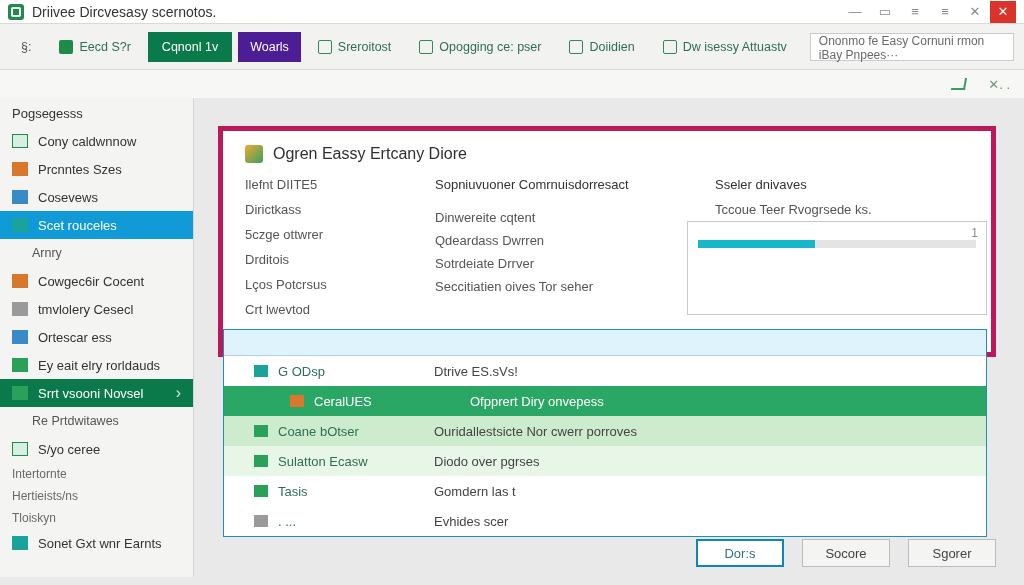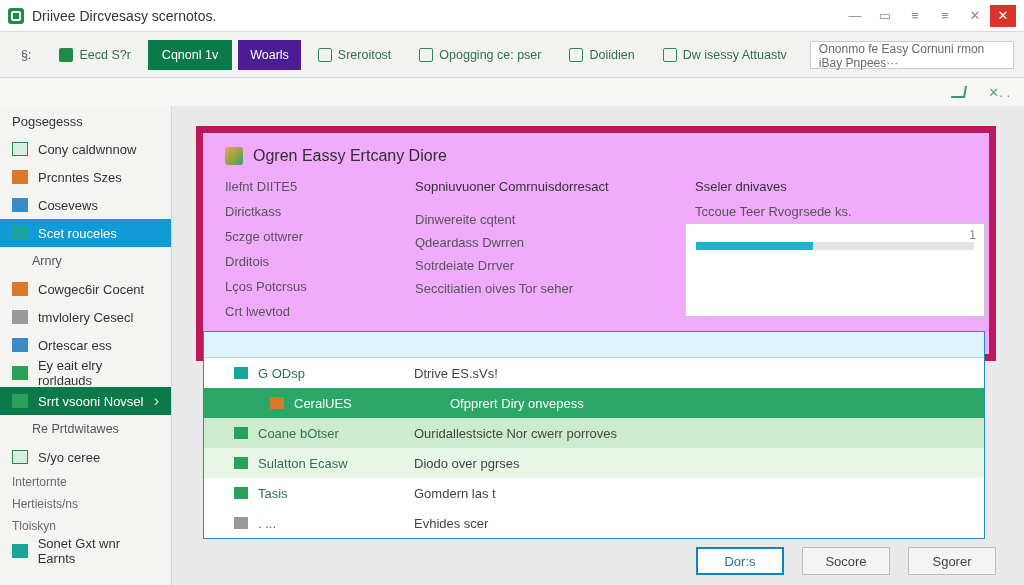--- a/index.html
+++ b/index.html
@@ -1,52 +1,52 @@
 <!DOCTYPE html>
 <html><head>
 <meta charset="utf-8">
 <style>
   * { box-sizing: border-box; margin: 0; padding: 0; font-family: "Segoe UI", Arial, sans-serif; }
   body { width: 1024px; height: 585px; background:#e9e9e9; overflow:hidden; font-size:13px; color:#3a3a3a;}
-  .titlebar { height:32px; background:#fff; display:flex; align-items:center; padding:0 8px; border-bottom:1px solid #d9d9d9;}
+  .titlebar { height:24px; background:#fff; display:flex; align-items:center; padding:0 8px; border-bottom:1px solid #d9d9d9;}
   .titlebar .logo { width:16px; height:16px; background:#1e8b4b; border-radius:3px; margin-right:8px; position:relative;}
   .titlebar .logo:after{content:"";position:absolute;inset:3px;border:2px solid #fff;border-radius:2px;}
   .titlebar .title { font-size:14px; color:#333; flex:0 0 auto;}
   .spacer{flex:1;}
   .winbtn{width:30px;height:24px;display:flex;align-items:center;justify-content:center;color:#555;}
   .winbtn.close{background:#d9332b;color:#fff;width:26px;height:22px;}
   .winbtn.small{font-size:13px;color:#8a8a8a;}
   .toolbar{height:46px;background:#f2f2f0;display:flex;align-items:center;padding:0 10px;gap:6px;border-bottom:1px solid #d9d9d9;}
   .tbtn{height:30px;padding:0 10px;display:flex;align-items:center;gap:6px;border:1px solid transparent;color:#2f6f55;font-size:12.5px;}
   .tbtn .ticon{width:14px;height:14px;border:1.5px solid #2f8a58;display:inline-block;border-radius:2px;}
   .tbtn.grey{color:#555;}
   .tbtn.doc .ticon{background:#1e8b4b;border:none;}
   .tbtn.primary{background:#0b7a4a;color:#fff;border:none;padding:6px 14px;}
   .tbtn.alt{background:#4c1d95;color:#fff;border:none;padding:0 12px;justify-content:center;}
   .addr{flex:1;height:28px;background:#fff;border:1px solid #ccc;display:flex;align-items:flex-start;padding:0 8px;color:#6a6a6a;font-size:12px;margin-left:6px;}
   .subtool{height:28px;background:#f7f7f5;display:flex;align-items:center;justify-content:flex-end;padding:0 14px;gap:22px;color:#6a9a7a;font-size:13px;}
   .subtool .miniicon{width:14px;height:12px;border-bottom:2px solid #3a9c63;border-right:2px solid #3a9c63;display:inline-block;transform:skewX(-10deg);}
   .layout{display:flex;height:calc(585px - 32px - 46px - 28px);}
-  .sidebar{width:172px;background:#f4f4f2;border-right:1px solid #d4d4d4;padding-top:4px;overflow:hidden;}
+  .sidebar{width:194px;background:#f4f4f2;border-right:1px solid #d4d4d4;padding-top:4px;overflow:hidden;}
   .shead{font-size:13px;color:#333;padding:4px 12px 6px;}
   .sitem{height:28px;display:flex;align-items:center;padding:0 12px;gap:10px;color:#333;font-size:13px;position:relative;}
   .sitem .sic{width:16px;height:14px;display:inline-block;position:relative;}
   .ic-box{border:1.5px solid #1e8b4b;background:#d6efe0;}
   .ic-orange{background:#d9772b;}
   .ic-blue{background:#3a8ac7;}
   .ic-teal{background:#1aa39a;}
   .ic-grey{background:#9a9a9a;}
   .ic-green{background:#2aa159;}
   .sitem.selected{background:#109ad6;color:#fff;text-align:center;}
   .sitem.active{background:#0b7a4a;color:#fff;}
   .sitem.active:after{content:"›";position:absolute;right:12px;color:#cfe9da;font-size:16px;}
   .sitem.sub{padding-left:32px;color:#555;font-size:12.5px;}
   .sitem.lbl{color:#6a6a6a;font-size:12px;height:22px;}
   .content{flex:1;position:relative;padding:14px 20px;}
-  .panel{background:#f0abfc;border:7px solid #be185d;position:absolute;left:24px;top:20px;right:28px;padding:14px 20px 10px 22px;}
+  .panel{background:#ffffff;border:5px solid #be185d;position:absolute;left:24px;top:28px;right:28px;padding:14px 20px 10px 22px;}
   .ptitle{display:flex;align-items:center;gap:10px;font-size:16px;color:#2f2f2f;margin-bottom:14px;}
   .ptitle .pic{width:18px;height:18px;background:linear-gradient(135deg,#f0a830,#3aa160);border-radius:3px;}
   .cols{display:flex;gap:40px;}
   .col{display:flex;flex-direction:column;gap:10px;color:#555;font-size:13px;}
   .col.a{width:150px;}
   .col.b{width:240px;}
   .col.c{width:190px;}
   .col .lbl2{color:#333;}
   .progbox{position:absolute;right:4px;top:90px;width:300px;height:94px;border:1px solid #c9c9c9;background:#fff;padding:12px 10px;}
   .progbar{height:8px;background:#e4e4e4;margin-top:6px;position:relative;}

